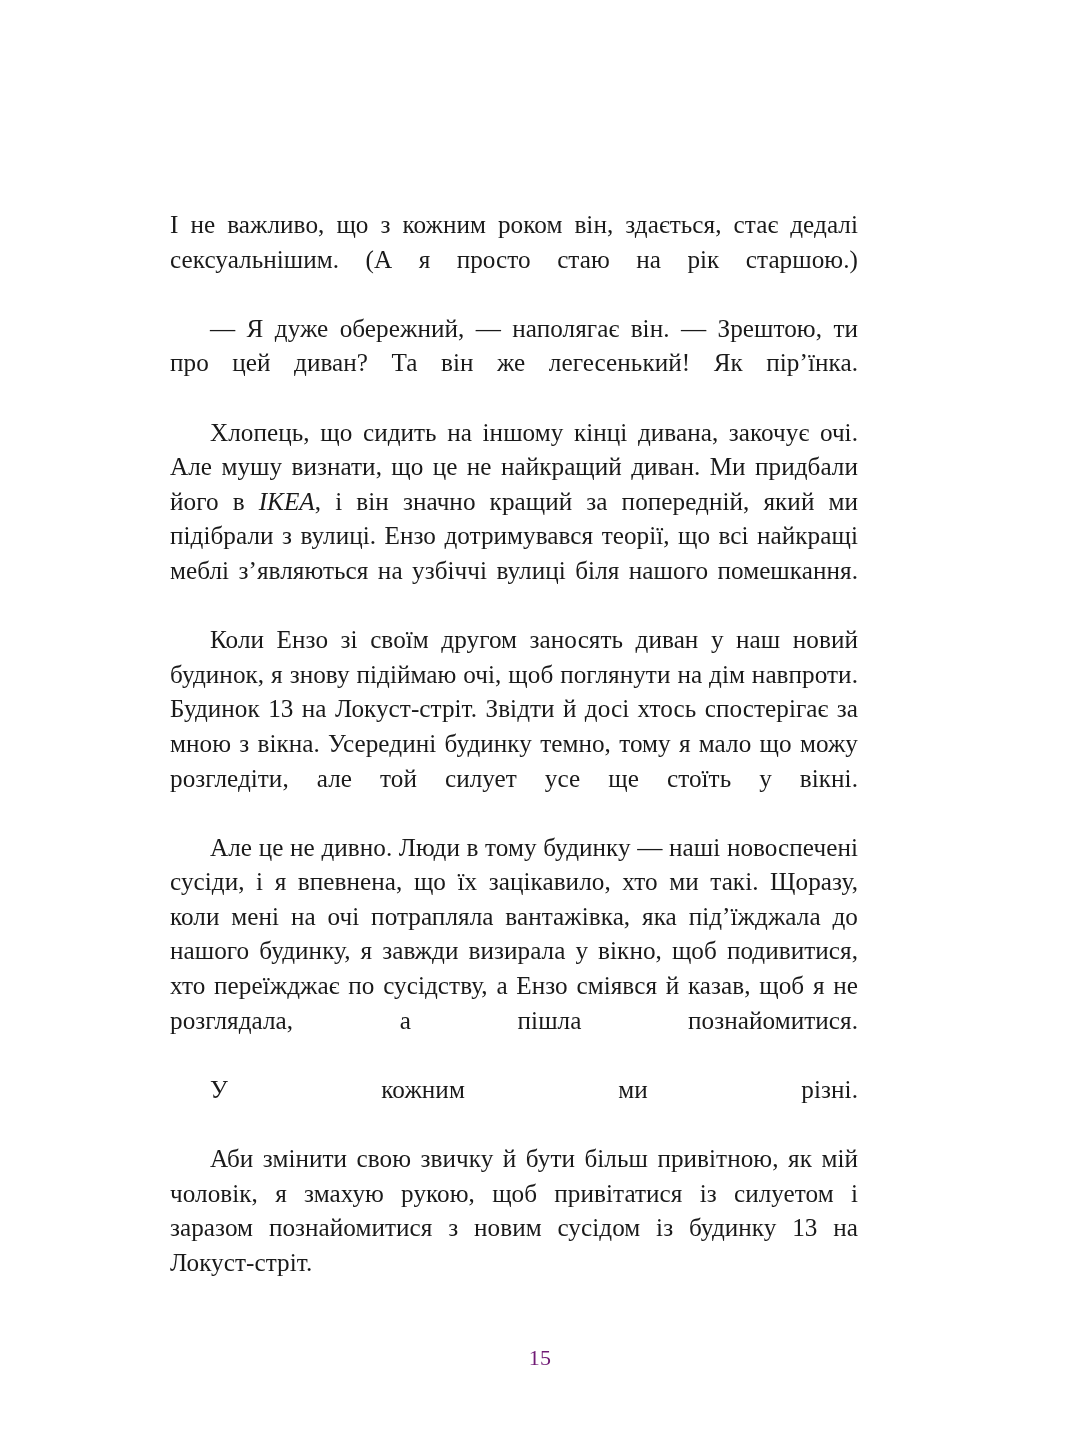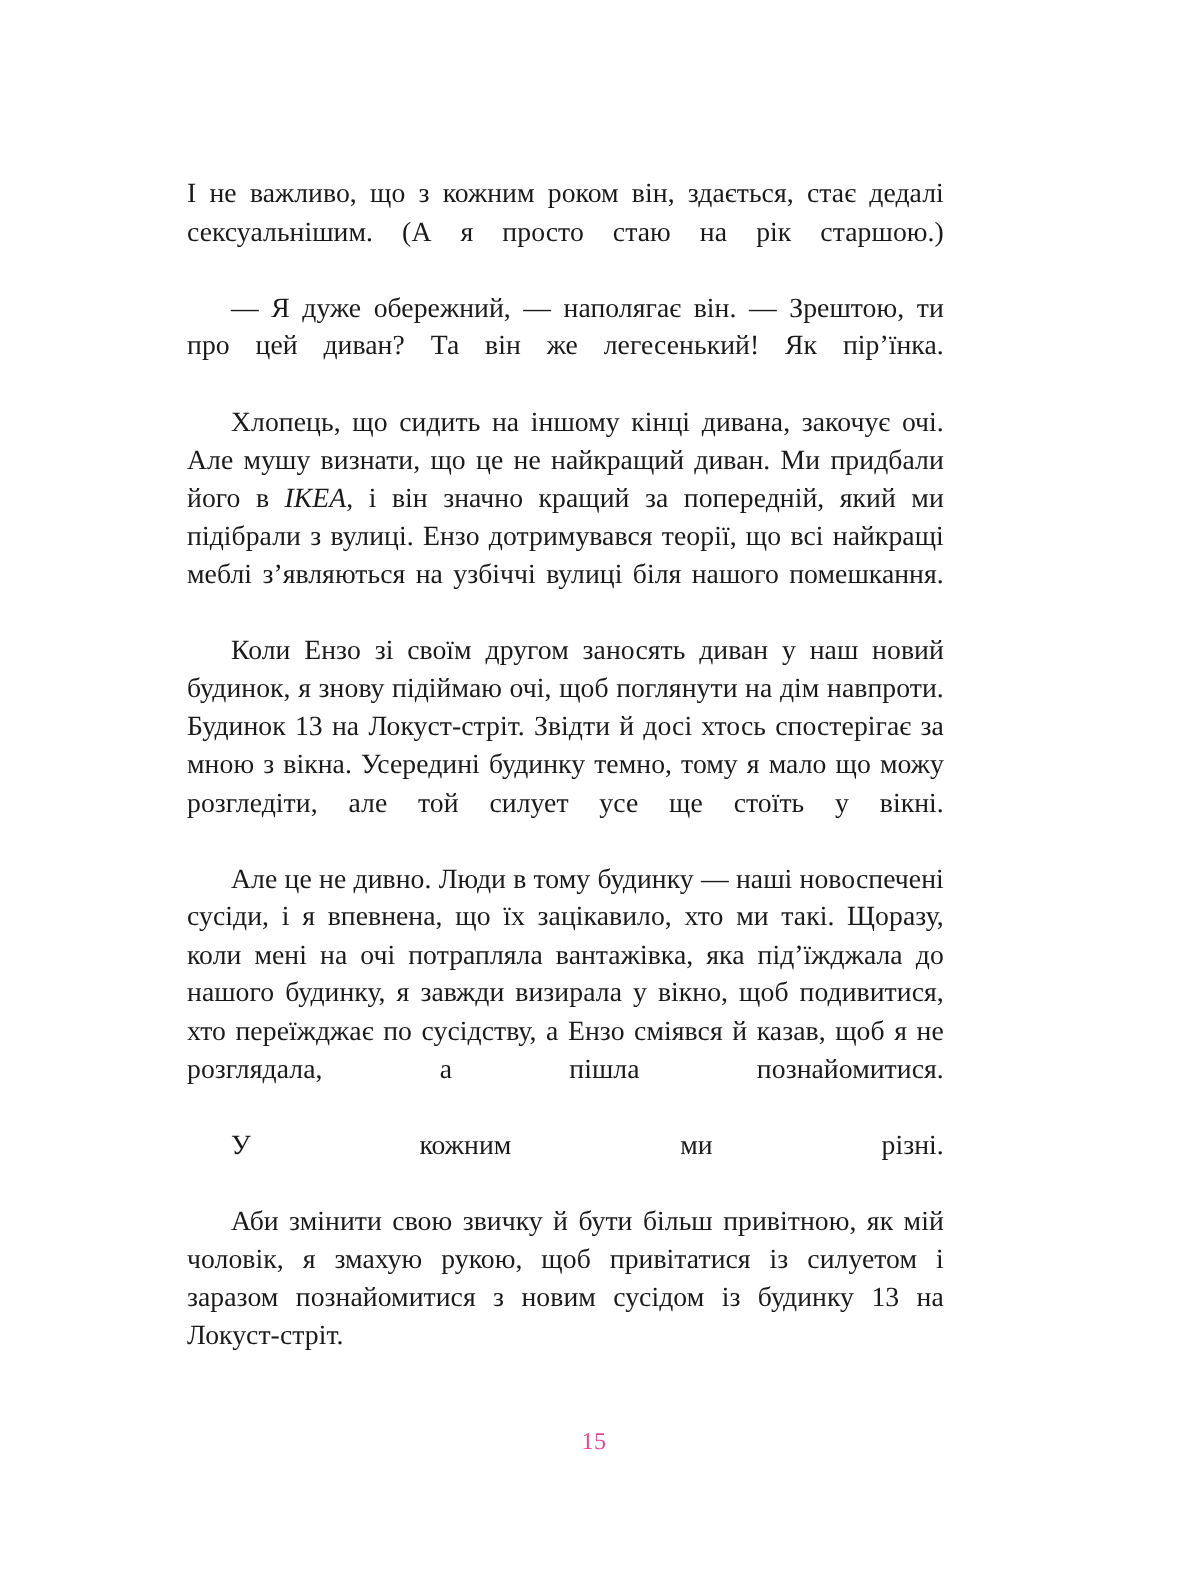--- a/index.html
+++ b/index.html
@@ -58,28 +58,28 @@
   }
 
   .folio {
     position: absolute;
     left: 0;
     right: 0;
     top: 1296px;
     text-align: center;
     font-size: 22px;
     line-height: 28px;
-    color: #ec4899;
+    color: #701a75;
     letter-spacing: 0.3px;
   }
 </style>
 </head>
 <body style="background: rgb(255, 255, 255); color: rgb(26, 26, 26);">
 
-<div class="page" style="background: rgb(255, 255, 255);">
+<div class="page" style="background: rgb(255, 255, 255); margin-top: 48px;">
 
   <div class="text-block">
       <p class="para first"><span>І не важливо, що з кожним роком він, здається, стає дедалі сексуальнішим. (А я просто стаю на рік старшою.)</span></p>
       <p class="para"><span>— Я дуже обережний, — наполягає він. — Зрештою, ти про цей диван? Та він же легесенький! Як пір’їнка.</span></p>
       <p class="para"><span>Хлопець, що сидить на іншому кінці дивана, закочує очі. Але мушу визнати, що це не найкращий диван. Ми придбали його в </span><em class="it">IKEA</em><span>, і він значно кращий за попередній, який ми підібрали з вулиці. Ензо дотримувався теорії, що всі найкращі меблі з’являються на узбіччі вулиці біля нашого помешкання.</span></p>
       <p class="para"><span>Коли Ензо зі своїм другом заносять диван у наш новий будинок, я знову підіймаю очі, щоб поглянути на дім навпроти. Будинок 13 на Локуст-стріт. Звідти й досі хтось спостерігає за мною з вікна. Усередині будинку темно, тому я мало що можу розгледіти, але той силует усе ще стоїть у вікні.</span></p>
       <p class="para"><span>Але це не дивно. Люди в тому будинку — наші новоспечені сусіди, і я впевнена, що їх зацікавило, хто ми такі. Щоразу, коли мені на очі потрапляла вантажівка, яка під’їжджала до нашого будинку, я завжди визирала у вікно, щоб подивитися, хто переїжджає по сусідству, а Ензо сміявся й казав, щоб я не розглядала, а пішла познайомитися.</span></p>
       <p class="para"><span>У кожним ми різні.</span></p>
       <p class="para"><span>Аби змінити свою звичку й бути більш привітною, як мій чоловік, я змахую рукою, щоб привітатися із силуетом і заразом познайомитися з новим сусідом із будинку 13 на Локуст-стріт.</span></p>
     </div>

